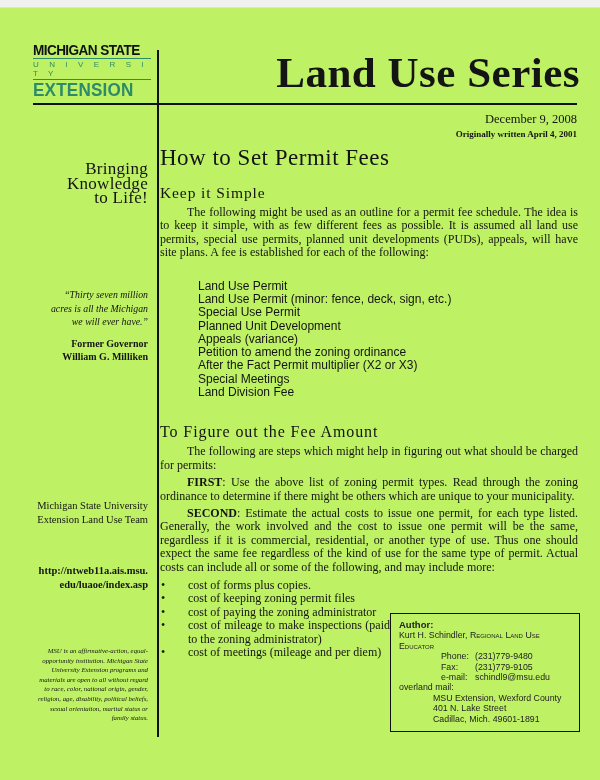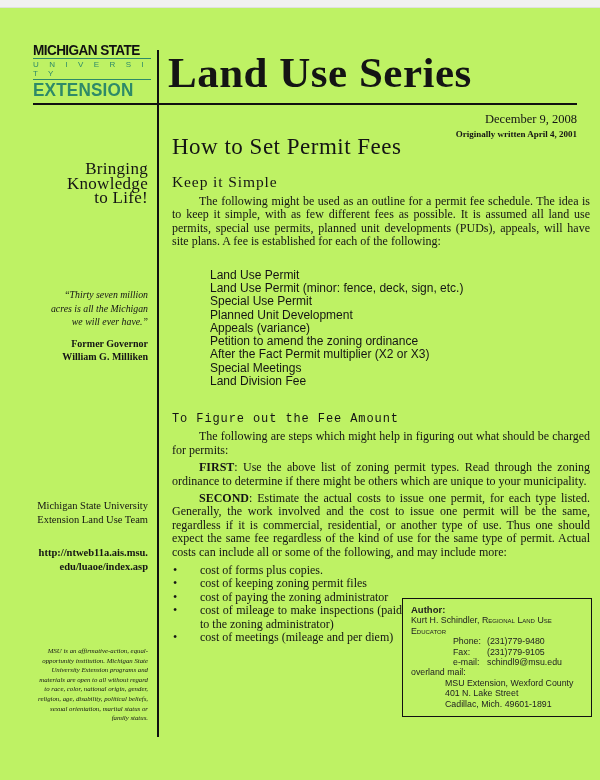--- a/index.html
+++ b/index.html
@@ -6,43 +6,43 @@
   .page{position:relative;width:600px;height:780px;background:#bef264;overflow:hidden;
         font-family:"Liberation Serif",serif;color:#141414;}
   .topstrip{position:absolute;left:0;top:0;width:600px;height:7px;background:#f1f1f1;border-bottom:1px solid #e0e0e0;}
 
   
   .logo{position:absolute;left:33px;top:42px;width:118px;font-family:"Liberation Sans",sans-serif;}
   .logo-top{font-size:14px;font-weight:700;letter-spacing:-0.6px;color:#111;transform:scaleX(0.97);transform-origin:left;}
   .logo-univ{font-size:8px;font-weight:400;letter-spacing:4.1px;color:#2e8a68;
              border-top:1.5px solid #2e8a68;border-bottom:1.5px solid #2e8a68;padding:1px 0;}
   .logo-ext{font-size:18px;font-weight:600;letter-spacing:0.2px;color:#2e8a68;transform:scaleX(0.95);transform-origin:left;}
-  .series-title{position:absolute;left:168px;top:48px;width:412px;text-align:left;
+  .series-title{position:absolute;left:168px;top:48px;width:412px;text-align:right;
                 font-size:43px;font-weight:700;letter-spacing:0.5px;}
   .vrule{position:absolute;left:157px;top:50px;width:1.5px;height:687px;background:#111;}
   .hrule-left{position:absolute;left:33px;top:103px;width:124px;height:2px;background:#111;}
   .hrule-right{position:absolute;left:157px;top:103px;width:420px;height:2px;background:#111;}
   .dateblock{position:absolute;right:23px;top:112px;text-align:right;}
   .date-main{font-size:12.5px;}
   .date-orig{font-size:9px;font-weight:600;margin-top:2px;}
 
   
   .side{position:absolute;left:33px;width:115px;text-align:right;white-space:pre-line;}
   .tagline{top:162px;font-size:17px;line-height:14.5px;letter-spacing:0.3px;}
   .quote{top:288px;font-size:9.8px;line-height:13.5px;font-style:italic;}
   .attrib{top:337px;font-size:10px;line-height:13px;font-weight:700;}
   .team{top:499px;font-size:10.5px;line-height:13.5px;}
-  .weburl{top:546px;font-size:10.5px;line-height:13.5px;font-weight:700;}
+  .weburl{top:564px;font-size:10.5px;line-height:13.5px;font-weight:700;}
   .fineprint{top:646px;font-size:6.8px;line-height:9.6px;font-style:italic;}
 
   
-  .main{position:absolute;left:160px;top:133px;width:418px;margin-left:12px;}
+  .main{position:absolute;left:160px;top:144px;width:418px;}
   .h1{font-size:23px;line-height:28px;letter-spacing:0.5px;}
   .h2{font-size:15.5px;letter-spacing:0.9px;margin-top:12px;}
-  .h2b{font-size:12px;letter-spacing:0.9px;margin-top:24px;font-family:Liberation Mono, monospace;}
+  .h2b{font-size:16px;letter-spacing:0.9px;margin-top:24px;}
   .para{font-size:12px;line-height:13.4px;text-align:justify;margin-top:4px;}
   .para .ind{display:inline-block;width:27px;}
   .permit-list{list-style:none;margin:20px 0 0 38px;padding:0;
                font-family:"Liberation Sans",sans-serif;font-size:12px;line-height:13.3px;}
   .bullet-region{display:flex;margin-top:5px;}
   .bullets{list-style:none;margin:0;padding:0;width:230px;font-size:12px;line-height:13.4px;}
   .bullets li{position:relative;padding-left:28px;text-align:justify;}
   .bullets li::before{content:"\2022";position:absolute;left:1px;top:0;}
 
   

